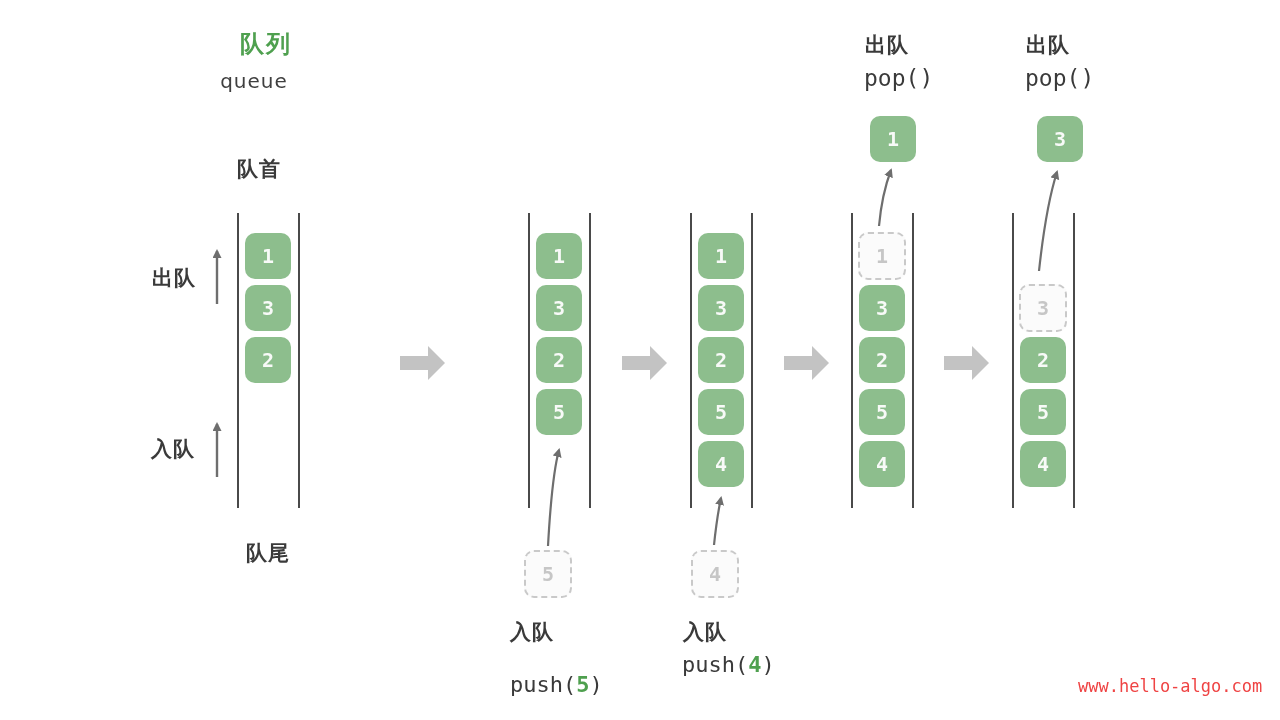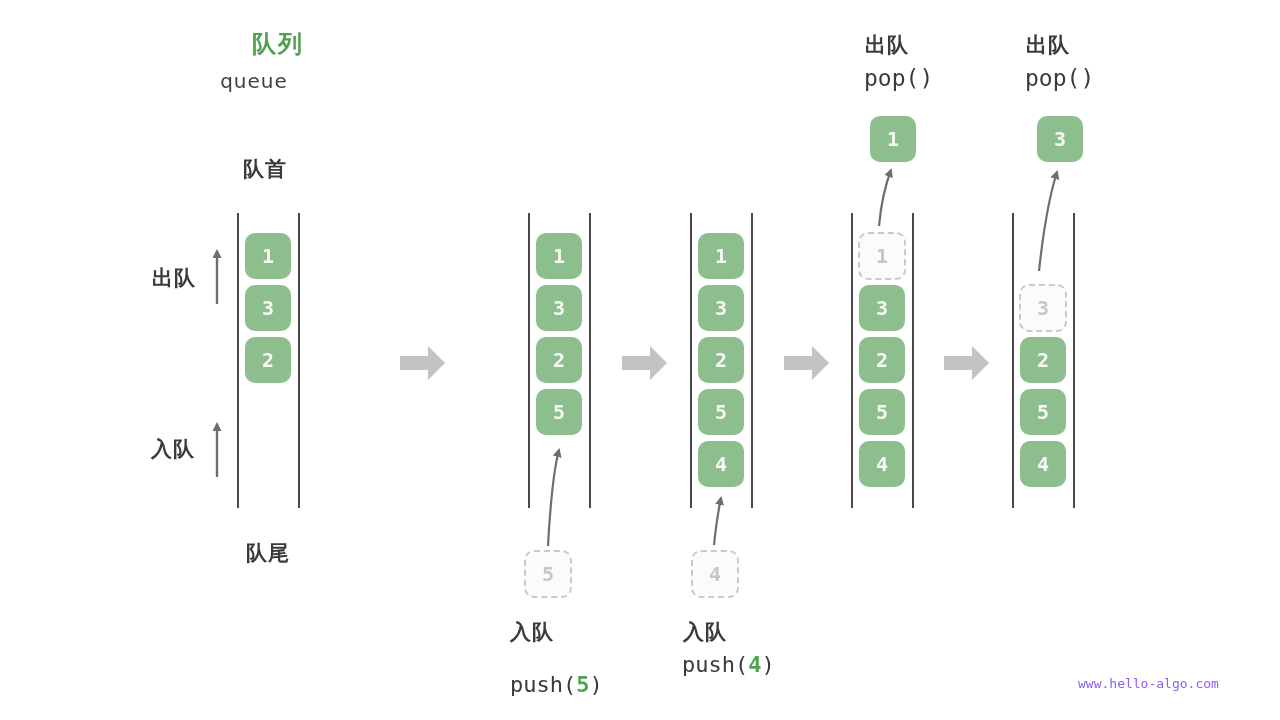--- a/index.html
+++ b/index.html
@@ -22,33 +22,33 @@
     border:2px dashed #c9c9c9;box-sizing:border-box;
     display:flex;align-items:center;justify-content:center;
     color:#c6c6c6;font-family:"DejaVu Sans Mono",monospace;font-size:20px;font-weight:600;
   }
   .zh{font-size:21px;font-weight:600;color:#3a3a3a;letter-spacing:1px;}
   .zh-center{text-align:center;width:100px;}
   .code{font-family:"DejaVu Sans Mono",monospace;font-size:22px;font-weight:500;color:#3a3a3a;}
   .code .arg{color:#4fa04f;font-weight:700;}
   .title-zh{font-size:24px;font-weight:700;color:#4fa04f;letter-spacing:2px;text-align:center;width:100px;}
   .title-en{font-size:20px;color:#3f3f3f;text-align:center;width:100px;letter-spacing:1px;}
-  .watermark{font-family:"DejaVu Sans Mono",monospace;font-size:13px;color:#8b5cf6;}
+  .watermark{font-family:"DejaVu Sans Mono",monospace;font-size:17px;color:#ef4444;}
   svg{display:block;}
   .overlay{position:absolute;left:0;top:0;pointer-events:none;}
 </style>
 </head>
 <body>
 
 <div id="canvas">
 
-  <div class="abs title-zh" style="left:228px;top:28px;">队列</div>
+  <div class="abs title-zh" style="left:216px;top:28px;">队列</div>
   <div class="abs title-en" style="left:204px;top:69px;">queue</div>
 
-  <div class="abs zh zh-center" style="left:215px;top:155px;">队首</div>
+  <div class="abs zh zh-center" style="left:209px;top:155px;">队首</div>
   <div class="abs zh zh-center" style="left:218px;top:539px;font-family:Liberation Serif, serif;">队尾</div>
   <div class="abs zh" style="left:152px;top:264px;">出队</div>
   <div class="abs zh" style="left:151px;top:435px;">入队</div>
 
   <div class="wall" style="left:237px;"></div>
   <div class="wall" style="left:298px;"></div>
   <div class="wall" style="left:528px;"></div>
   <div class="wall" style="left:589px;"></div>
   <div class="wall" style="left:690px;"></div>
   <div class="wall" style="left:751px;"></div>

